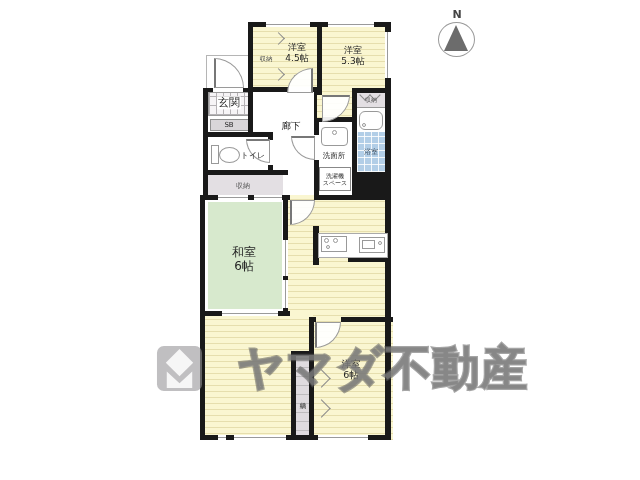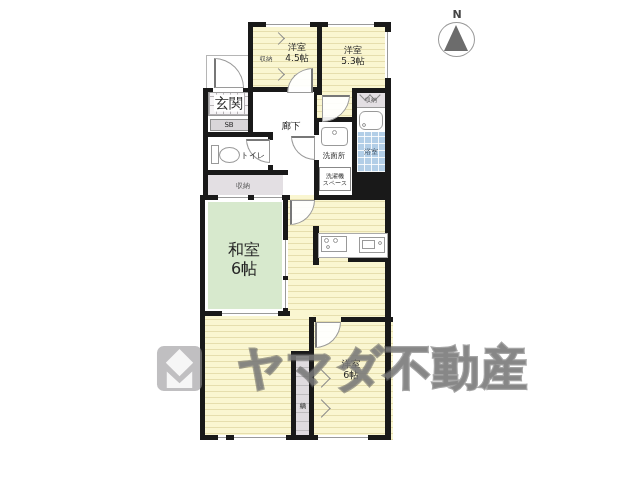--- a/index.html
+++ b/index.html
@@ -143,33 +143,33 @@
 
   <div class="lbl" style="left:297px;top:53px;font-size:9px;">
     <div>洋室</div>
     <div>4.5帖</div>
   </div>
   <div class="lbl" style="left:266px;top:60px;font-size:6.5px;color:#555;">収納</div>
   <div class="lbl" style="left:353px;top:56px;font-size:9px;">
     <div>洋室</div>
     <div>5.3帖</div>
   </div>
-  <div class="lbl" style="left:229px;top:103px;font-size:14px;background:#fff;padding:0 1px;">玄関</div>
+  <div class="lbl" style="left:229px;top:103px;font-size:11px;background:#fff;padding:0 1px;">玄関</div>
   <div class="lbl" style="left:229px;top:125px;font-size:7px;">SB</div>
   <div class="lbl" style="left:291px;top:126px;font-size:9.5px;">廊下</div>
   <div class="lbl" style="left:253px;top:156px;font-size:8px;">トイレ</div>
   <div class="lbl" style="left:243px;top:186px;font-size:7px;color:#555;">収納</div>
   <div class="lbl" style="left:371px;top:100px;font-size:6px;color:#555;">収納</div>
   <div class="lbl" style="left:334px;top:155px;font-size:7.5px;">洗面所</div>
   <div class="lbl" style="left:335px;top:179px;font-size:6px;">
     <div>洗濯機</div>
     <div>スペース</div>
   </div>
   <div class="lbl" style="left:371px;top:152px;font-size:7px;color:#3a4a5a;">浴室</div>
-  <div class="lbl" style="left:244px;top:259px;font-size:16px;">
+  <div class="lbl" style="left:244px;top:259px;font-size:12px;">
     <div>和室</div>
     <div>6帖</div>
   </div>
   <div class="lbl" style="left:302px;top:397px;font-size:6.5px;color:#555;writing-mode:vertical-rl;">収納</div>
   <div class="lbl" style="left:351px;top:369px;font-size:9.5px;">
     <div>洋室</div>
     <div>6帖</div>
   </div>
 
   <div id="wm">

